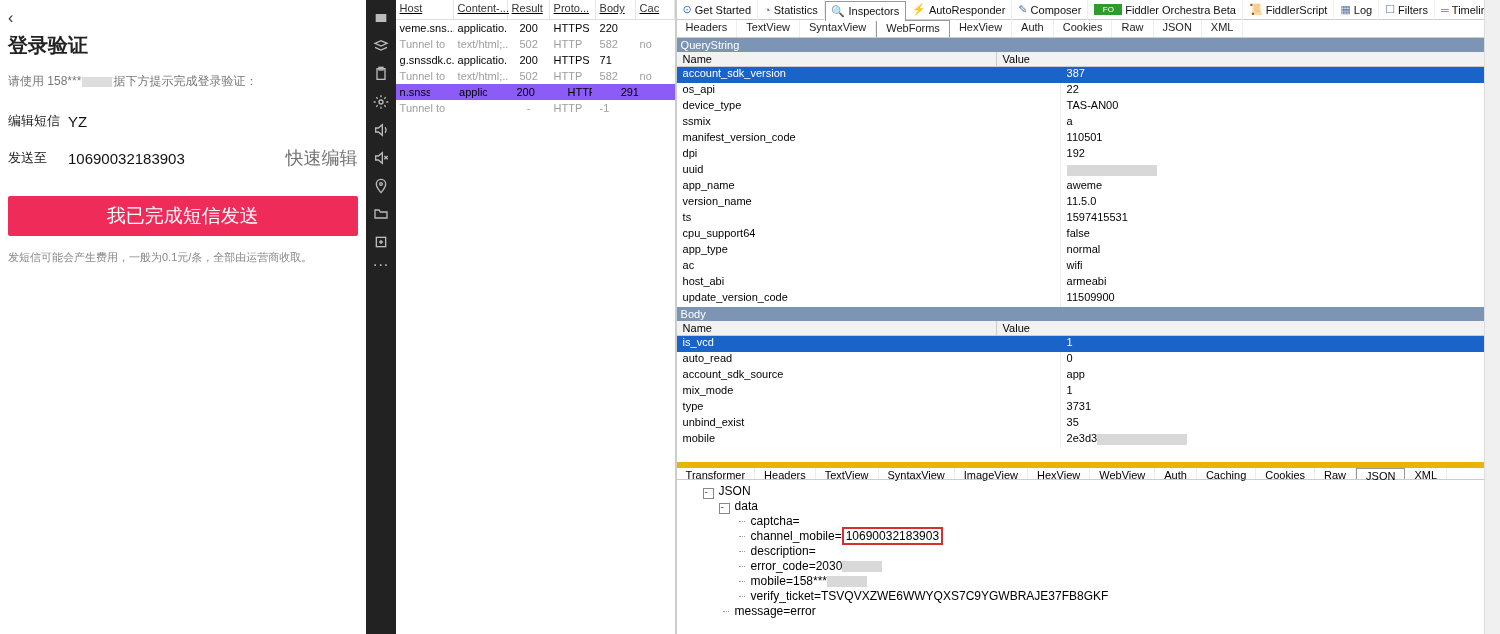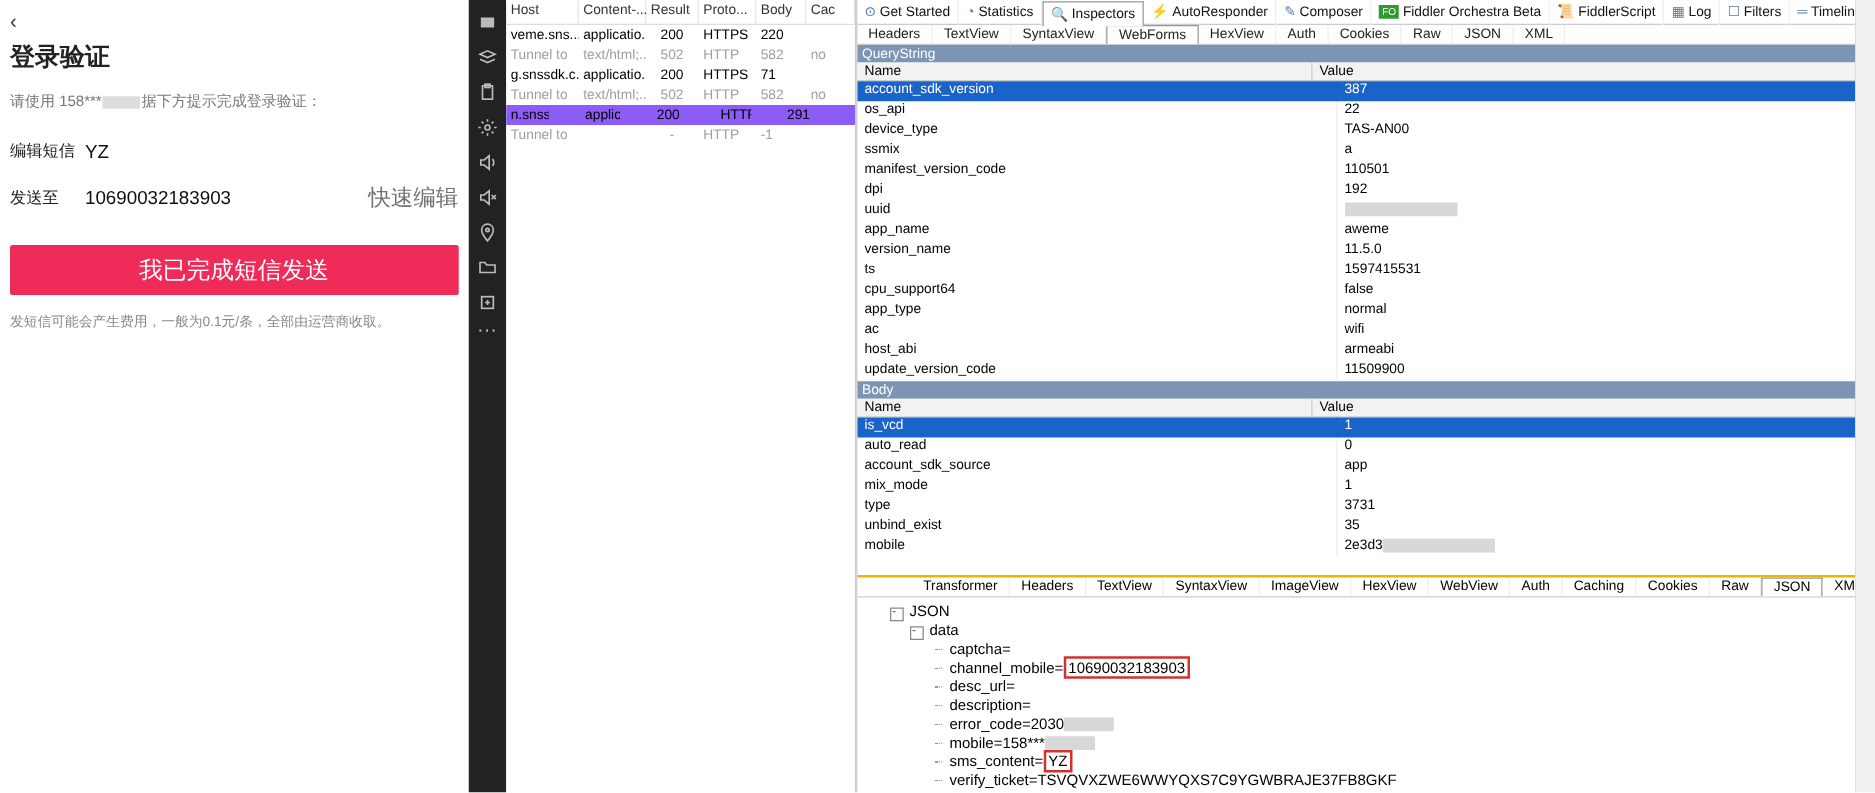--- a/index.html
+++ b/index.html
@@ -20,49 +20,49 @@
 
 
 .dark-bar { width: 30px; background: #222; display: flex; flex-direction: column; align-items: center; padding-top: 4px; }
 .dark-bar .ico { width: 30px; height: 28px; color: #bbb; display:flex; align-items:center; justify-content:center; }
 .dark-bar .ico svg { width:16px; height:16px; stroke:#bbb; fill:none; stroke-width:2;}
 .dark-bar .fill svg { fill:#bbb; stroke:none;}
 .dark-bar .dots { color:#bbb; font-size:16px; text-align:center; width:30px;}
 
 
 .sessions { width: 280px; border-right: 1px solid #ccc; background:#fff;}
-.sessions .hd { display:flex; height:20px; font-size:11px; border-bottom:1px solid #ddd;}
+.sessions .hd { display:flex; height:20px; font-size:11px; border-bottom:1px solid #ddd;text-decoration:underline;}
 .sessions .hd div { padding:2px 4px; border-right:1px solid #e6e6e6; color:#333;}
 .sessions .hd .h-host{width:58px;} .sessions .hd .h-ct{width:54px;} .sessions .hd .h-res{width:42px;} .sessions .hd .h-prot{width:46px;} .sessions .hd .h-body{width:40px;} .sessions .hd .h-cac{flex:1;}
 .sessions .row { display:flex; height:16px; font-size:11px; align-items:center;}
 .sessions .row div { padding:0 4px; overflow:hidden; white-space:nowrap;}
 .sessions .row .c-host{width:58px;} .sessions .row .c-ct{width:54px;} .sessions .row .c-res{width:42px;text-align:center;} .sessions .row .c-prot{width:46px;} .sessions .row .c-body{width:40px;} .sessions .row .c-cac{flex:1;}
 .sessions .row.tunnel { color:#9e9e9e;}
 .sessions .row.sel { background:#8b5cf6;gap:25px;}
 .sessions .row.app { color:#000;}
 
 
 .right { flex:1; display:flex; flex-direction:column; border-left:1px solid #ccc;}
 .tabs-top { display:flex; align-items:center; height:20px; border-bottom:1px solid #ccc; font-size:11px;}
 .tabs-top .tab { display:flex; align-items:center; padding:0 6px; height:20px; border-right:1px solid #eee; white-space:nowrap; color:#111;}
 .tabs-top .tab.active { border:1px solid #999; border-bottom:none; background:#fff; position:relative; top:1px;}
-.tabs-top .fo { background:#2f9b2f; color:#fff; font-size:8px; width:16px; height:11px; display:flex;align-items:center;justify-content:center; margin-right:3px;}
+.tabs-top .fo { background:#2f9b2f; color:#fff; font-size:8px; width:28px; height:11px; display:flex;align-items:center;justify-content:center; margin-right:3px;}
 .tabs-sub { display:flex; height:18px; border-bottom:1px solid #ccc; font-size:11px;}
 .tabs-sub .tab { padding:1px 9px; border-right:1px solid #eee; color:#222;}
 .tabs-sub .tab.active { border:1px solid #999; border-bottom:none; background:#fff;}
 .section-title { background:#7c95b5; color:#fff; font-size:11px; padding:1px 4px; }
 .kv-head { display:flex; background:#f2f2f2; border-bottom:1px solid #ccc; font-size:11px;}
-.kv-head .hn{width:364px; padding:1px 6px; border-right:1px solid #ccc;} .kv-head .hv{flex:1; padding:1px 6px;}
+.kv-head .hn{width:320px; padding:1px 6px; border-right:1px solid #ccc;} .kv-head .hv{flex:1; padding:1px 6px;}
 .kv-row { display:flex; font-size:11px; height:16px;}
 .kv-row .n{width:384px; padding:0 6px; border-right:1px solid #eee; white-space:nowrap; overflow:hidden;} .kv-row .v{flex:1; padding:0 6px; white-space:nowrap;}
 .kv-row.sel { background:#1a63c8; color:#fff;}
 .kv-row.sel .n{border-right-color:#1a63c8;}
 .blur { display:inline-block; height:11px; width:90px; background:#d8d8d8; vertical-align:middle;}
 
-.resp-tabs { display:flex; height:18px; border-top:2px solid #eab308; border-bottom:1px solid #ccc; font-size:11px; margin-top:14px;padding-left:44px;}
+.resp-tabs { display:flex; height:18px; border-top:6px solid #eab308; border-bottom:1px solid #ccc; font-size:11px; margin-top:14px;}
 .resp-tabs .tab{padding:1px 9px; border-right:1px solid #eee;}
 .resp-tabs .tab.active{ border:1px solid #999; border-bottom:none; background:#fff;}
 
 .json-tree { font-size:12px; padding:4px 6px 0 26px; color:#000; line-height:15px; font-family: Consolas, monospace;}
 .json-tree .node { position:relative; padding-left:16px;}
 .json-tree .node::before{ content:''; position:absolute; left:0; top:4px; width:9px; height:9px; border:1px solid #888; background:#fff;}
 .json-tree .node::after{ content:'-'; position:absolute; left:2px; top:0; font-size:10px; color:#555;}
 .json-tree .leaf { padding-left:16px; position:relative;}
 .json-tree .leaf::before{content:''; position:absolute; left:4px; top:7px; width:6px; border-top:1px dotted #999;}
 .json-tree .hl { border:2px solid #d2322d; padding:0 2px;}
@@ -352,25 +352,23 @@
       <div class="tab">Raw</div>
       <div class="tab active">JSON</div>
       <div class="tab">XML</div>
     </div>
   <div class="json-tree rel">
     <div class="node"><span>JSON</span>
       <div class="node"><span>data</span>
         <div id="json-leaves">
             <div class="leaf">captcha=</div>
             <div class="leaf">channel_mobile=<span class="hl">10690032183903</span></div>
-            <div class="leaf">desc_url=</div>
             <div class="leaf">description=</div>
             <div class="leaf">error_code=2030<span class="blur" style="width:40px"></span></div>
             <div class="leaf">mobile=158***<span class="blur" style="width:40px"></span></div>
-            <div class="leaf">sms_content=<span class="hl">YZ</span></div>
             <div class="leaf">verify_ticket=TSVQVXZWE6WWYQXS7C9YGWBRAJE37FB8GKF</div>
           </div>
       </div>
       <div class="leaf"><span>message=error</span></div>
     </div>
   </div>
   <div class="scroll"></div>
 </div>
 
 </body></html>

